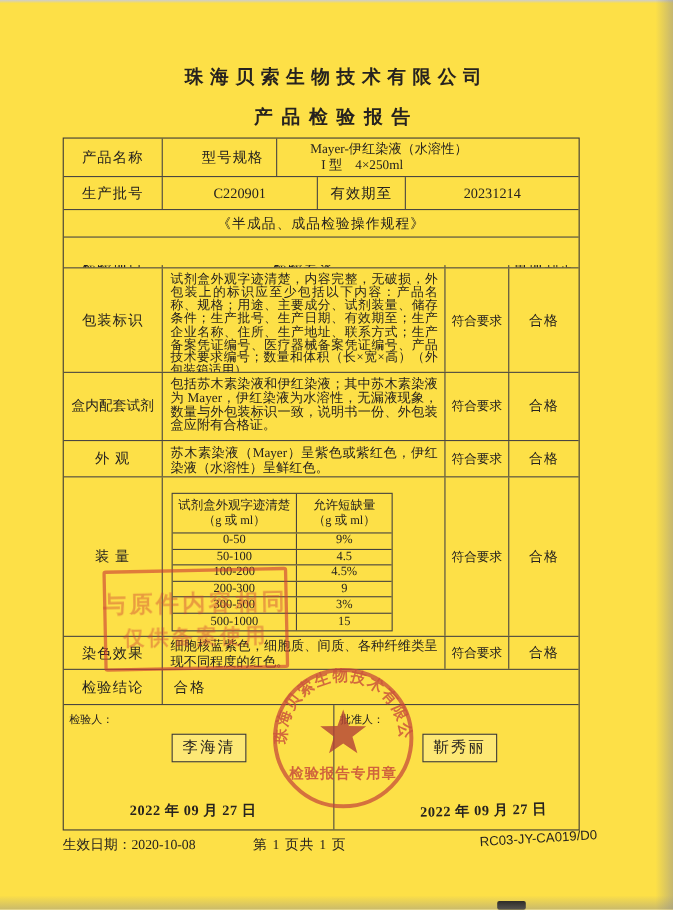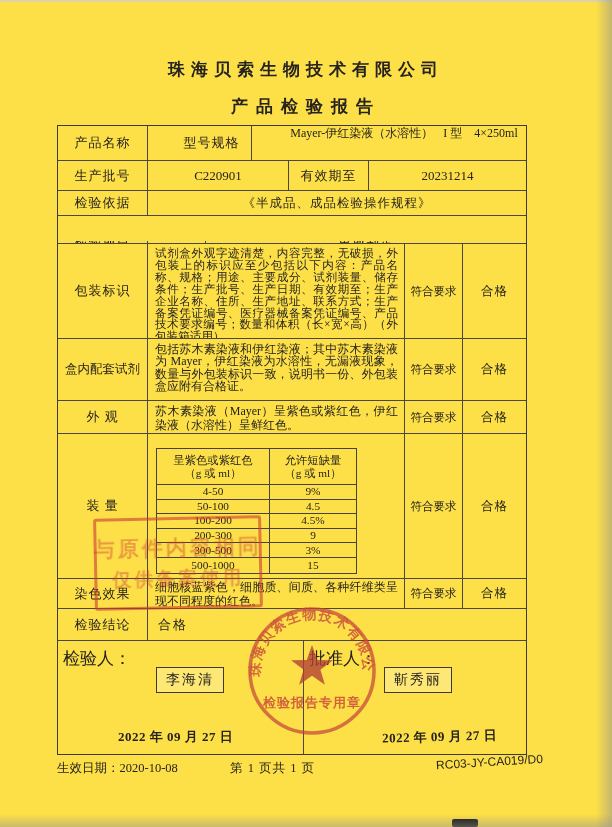--- a/index.html
+++ b/index.html
@@ -31,21 +31,21 @@
   .req{align-items:flex-start;justify-content:flex-start;padding:4px 6px 2px 7px;
     font-size:11.6px;line-height:11.9px;text-align:justify;display:block;}
   .c-item{width:90px;flex:none;}
   .c-req{width:257px;flex:none;}
   .c-res{width:58px;flex:none;font-size:11.5px;}
   .c-jdg{flex:1;font-size:12.5px;letter-spacing:1px;}
   .i-c1{width:90px;flex:none;}
   .i-c2{width:141px;flex:none;}
   .i-c3{width:80px;flex:none;}
   .i-c4{flex:1;}
-  .model-cell{flex-direction:row;align-items:flex-start;justify-content:center;padding-left:6px;font-size:12px;line-height:15px;}
+  .model-cell{flex-direction:column;align-items:flex-start;justify-content:center;padding-left:6px;font-size:12px;line-height:15px;}
   .model-cell .l2{padding-left:10px;}
   .basis-cell{justify-content:center;font-size:12.5px;letter-spacing:1px;}
   .hdr .cell{font-size:13px;letter-spacing:1px;margin-top:25px;}
 
   
   .volwrap{display:block;padding:14px 0 0 8px;}
   .vtbl{width:201px;border:1.2px solid #46433e;box-sizing:border-box;}
   .vrow{display:flex;border-bottom:1.1px solid #46433e;box-sizing:border-box;}
   .vrow:last-child{border-bottom:none;justify-content:center;}
   .vcell{box-sizing:border-box;border-right:1.1px solid #46433e;display:flex;flex-direction:column;
@@ -54,21 +54,21 @@
   .v-c1{width:113px;flex:none;}
   .v-c2{flex:1;}
   .vhead{height:36px;}
   .vdata{height:14.6px;font-size:11.5px;}
   .vdata .vcell{flex-direction:row;}
 
   
   .sign-half{box-sizing:border-box;position:relative;}
   .sign-left{width:246px;flex:none;border-right:1.2px solid #4a4641;}
   .sign-right{flex:1;}
-  .sign-label{position:absolute;top:6px;left:5px;font-size:17px;}
+  .sign-label{position:absolute;top:6px;left:5px;font-size:10px;}
   .name-box{position:absolute;top:26px;border:1.6px solid #3c3933;padding:3px 9px;font-size:14px;letter-spacing:2px;background:rgba(255,255,255,.25);}
   .name-inspector{left:98px;}
   .name-approver{left:80px;}
   .sign-date{position:absolute;bottom:8px;font-size:13px;font-weight:bold;letter-spacing:.5px;}
   .date-inspector{left:60px;}
   .date-approver{left:78px;transform:rotate(-1.6deg);}
 
   .concl-val{justify-content:flex-start;padding-left:10px;font-size:13px;letter-spacing:2px;}
 
   
@@ -105,26 +105,26 @@
     </div>
 
     <div class="row" style="height:30px;">
       <div class="cell i-c1 lbl">生产批号</div>
       <div class="cell i-c2 val">C220901</div>
       <div class="cell i-c3 lbl">有效期至</div>
       <div class="cell i-c4 val">20231214</div>
     </div>
 
     <div class="row" style="height:25px;">
-      <div class="cell i-c1 lbl">检验依据</div>
       <div class="cell basis-cell" style="flex:1;">《半成品、成品检验操作规程》</div>
     </div>
 
     <div class="row hdr" style="height:28px;">
       <div class="cell c-item">检验项目</div>
+      <div class="cell c-req" style="align-items:center;justify-content:center;display:flex;">检验要求</div>
       <div class="cell c-res" style="font-size:14px;text-decoration:underline;">检验结果</div>
       <div class="cell c-jdg">单项判定</div>
     </div>
 
     <div class="row" style="height:95px;">
       <div class="cell c-item lbl">包装标识</div>
       <div class="cell c-req req">试剂盒外观字迹清楚，内容完整，无破损，外包装上的标识应至少包括以下内容：产品名称、规格；用途、主要成分、试剂装量、储存条件；生产批号、生产日期、有效期至；生产企业名称、住所、生产地址、联系方式；生产备案凭证编号、医疗器械备案凭证编号、产品技术要求编号；数量和体积（长×宽×高）（外包装箱适用）。</div>
       <div class="cell c-res">符合要求</div>
       <div class="cell c-jdg">合格</div>
     </div>
@@ -142,30 +142,30 @@
       <div class="cell c-res">符合要求</div>
       <div class="cell c-jdg">合格</div>
     </div>
 
     <div class="row" style="height:145px;">
       <div class="cell c-item lbl">装 量</div>
       <div class="cell c-req volwrap">
         <div class="vtbl">
           <div class="vrow vhead">
             <div class="vcell v-c1">
-              <span>呈紫色或紫红色</span>
+              <span>试剂盒外观字迹清楚</span>
               <span>（g 或 ml）</span>
             </div>
             <div class="vcell v-c2">
               <span>允许短缺量</span>
               <span>（g 或 ml）</span>
             </div>
           </div>
           <div class="vrow vdata">
-            <div class="vcell v-c1">4-50</div>
+            <div class="vcell v-c1">0-50</div>
             <div class="vcell v-c2">9%</div>
           </div>
           <div class="vrow vdata">
             <div class="vcell v-c1">50-100</div>
             <div class="vcell v-c2">4.5</div>
           </div>
           <div class="vrow vdata">
             <div class="vcell v-c1">100-200</div>
             <div class="vcell v-c2">4.5%</div>
           </div>

